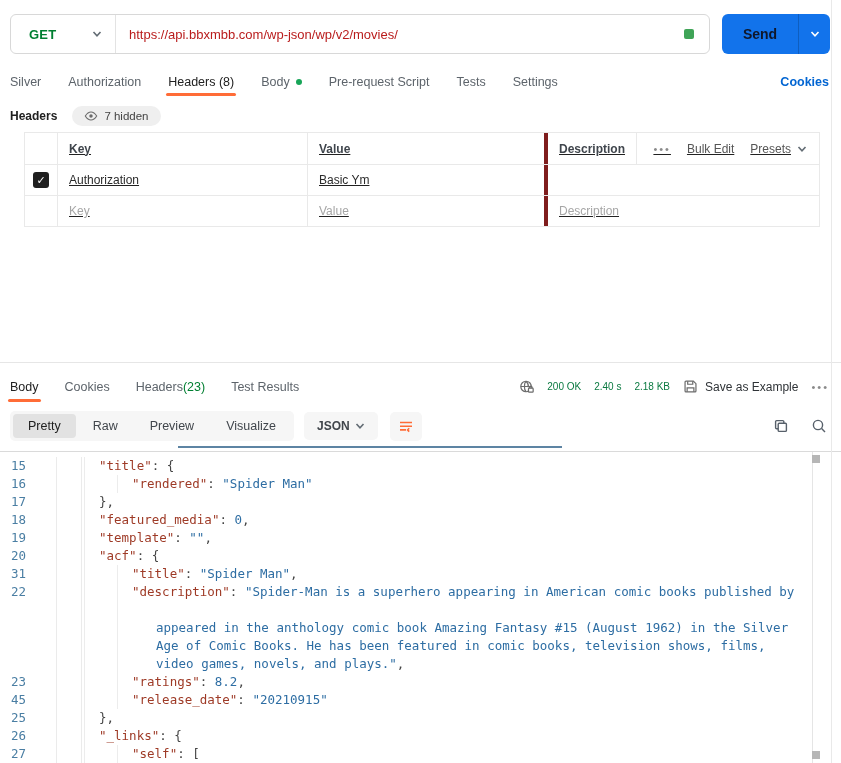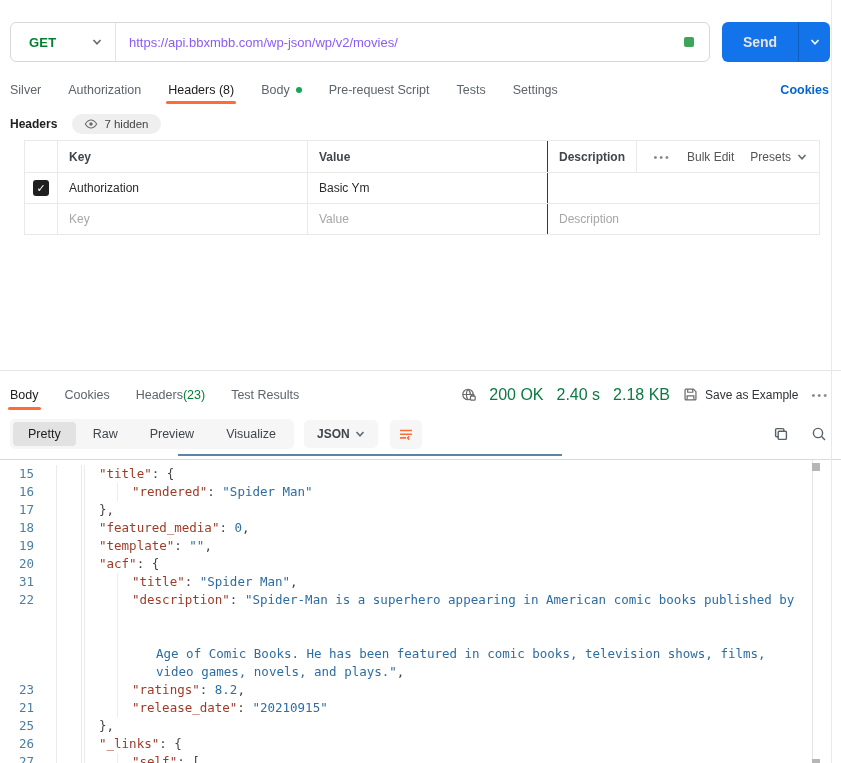--- a/index.html
+++ b/index.html
@@ -6,37 +6,37 @@
   html,body { width:841px; height:763px; background:#ffffff; overflow:hidden;
               font-family:"Liberation Sans", sans-serif; color:#212121; }
   body { position:relative; }
 
   
   .page-right-border { position:absolute; left:831px; top:0; bottom:0; width:1px; background:#e9e9e9; }
 
   
   .request-section { height:348px; position:relative; }
 
-  .url-row { display:flex; align-items:flex-end; margin:22px 11px 0 10px; }
+  .url-row { display:flex; align-items:flex-end; margin:14px 11px 0 10px; }
   .method-url-box { flex:1; height:40px; display:flex; align-items:center;
                     border:1px solid #d8d8d8; border-radius:6px; background:#fff; }
   .method-select { width:105px; height:100%; display:flex; align-items:center;
                    justify-content:space-between; padding:0 13px 0 18px;
                    border-right:1px solid #e3e3e3; cursor:pointer; }
   .method-label { color:#007f31; font-weight:700; font-size:13px; letter-spacing:.2px; }
   .chev { width:10px; height:10px; flex:none; }
   .chev polyline { fill:none; stroke:#636c74; stroke-width:1.6; }
-  .url-input { flex:1; border:0; outline:0; font-size:13px; color:#8b5cf6;
+  .url-input { flex:1; border:0; outline:0; font-size:13px; color:#b91c1c;
                padding:0 8px 0 13px; font-family:"Liberation Sans",sans-serif; background:transparent; }
   .ssl-square { width:10px; height:10px; border-radius:2px; background:#3fa457; margin-right:15px; flex:none; }
 
   .send-btn { width:108px; height:40px; margin-left:12px; background:#1273eb; border:0;
               border-radius:6px; color:#fff; display:flex; align-items:stretch; padding:0; cursor:pointer; }
   .send-main { flex:1; display:flex; align-items:center; justify-content:center;
-               font-weight:700; font-size:14px; font-family:"Liberation Sans",sans-serif; color:#e5e5e5; }
+               font-weight:700; font-size:14px; font-family:"Liberation Sans",sans-serif; color:#0f172a; }
   .send-caret { width:32px; display:flex; align-items:center; justify-content:center;
                 border-left:1px solid rgba(0,0,0,.18); }
   .send-caret .chev polyline { stroke:#fff; }
 
   .req-tabs { display:flex; align-items:center; gap:27px; margin:17px 12px 0 10px;
               font-size:12.5px; color:#5d646b; height:21px; }
   .tab { position:relative; cursor:pointer; display:flex; align-items:center; white-space:nowrap; }
   .tab.active { color:#212121; }
   .tab.active::after { content:""; position:absolute; left:-2px; right:-2px; bottom:-7px;
                        height:3px; border-radius:2px; background:#ff6c37; }
@@ -47,28 +47,28 @@
   .headers-label-row { display:flex; align-items:center; gap:15px; margin:13px 10px 0; height:22px; }
   .headers-label { font-size:12px; font-weight:600; color:#212121; }
   .hidden-badge { display:flex; align-items:center; gap:6px; background:#efefef; border-radius:12px;
                   padding:3px 12px; font-size:11.5px; color:#444; cursor:pointer; }
   .eye-ic { width:14px; height:14px; }
   .eye-ic path { fill:none; stroke:#6b6b6b; stroke-width:1.3; }
   .eye-ic circle { fill:#6b6b6b; }
 
   
   .kv-table { margin:5px 21px 0 24px; border:1px solid #e9e9e9; font-size:12px; }
-  .t-row { display:flex; align-items:center; height:31px; border-top:1px solid #e9e9e9; }
+  .t-row { display:flex; align-items:center; height:31px; border-top:1px solid #e9e9e9;text-decoration:underline; }
   .t-row:first-child { border-top:0; }
   .c-check { flex:0 0 33px; align-self:stretch; display:flex; align-items:center; justify-content:center;
              border-right:1px solid #e9e9e9; }
   .c-key  { flex:0 0 250px; align-self:stretch; display:flex; align-items:center; padding-left:11px;
             border-right:1px solid #e9e9e9; }
   .c-val  { flex:0 0 240px; align-self:stretch; display:flex; align-items:center; padding-left:11px;
-            border-right:1px solid #7f1d1d; }
+            border-right:4px solid #7f1d1d; }
   .c-desc { flex:1; padding-left:11px; }
   .c-desc-h { flex:0 0 89px; align-self:stretch; display:flex; align-items:center; padding-left:11px;
               border-right:1px solid #e9e9e9; }
   .c-actions { flex:1; display:flex; align-items:center; justify-content:flex-end; gap:16px;
                padding-right:12px; color:#555; }
   .hdr-cell { font-weight:600; color:#40464d; }
   .more-dots { color:#8a8a8a; letter-spacing:2px; font-size:11px; cursor:pointer; }
   .action-link { cursor:pointer; color:#555; }
   .presets { display:flex; align-items:center; gap:6px; cursor:pointer; color:#555; }
   .checkbox { width:16px; height:16px; background:#1f1f1f; border-radius:3px; color:#fff;
@@ -76,21 +76,21 @@
   .cell-text { color:#2b2b2b; }
   .placeholder { color:#a6a6a6; }
 
   
   .response-section { position:relative; height:415px; border-top:1px solid #e6e6e6; }
 
   .resp-tabs { display:flex; align-items:center; gap:26px; padding:13px 12px 0 10px;
                font-size:12.5px; color:#5d646b; height:34px; }
   .resp-tabs .tab.active::after { bottom:-8px; }
   .resp-meta { margin-left:auto; display:flex; align-items:center; gap:13px; }
-  .meta-green { color:#0b7a41; font-size:16px; }
+  .meta-green { color:#0b7a41; font-size:10px; }
   .save-group { display:flex; align-items:center; gap:7px; cursor:pointer; }
   .save-label { color:#2f3337; font-size:12px; }
   .sicon { width:15px; height:15px; }
   .sicon * { fill:none; stroke:#6b6b6b; stroke-width:1.3; }
 
   .controls-row { display:flex; align-items:center; margin-top:14px; padding:0 14px 0 10px; height:30px; }
   .seg-group { display:flex; gap:2px; background:#f6f6f6; border-radius:5px; padding:3px;align-items:center; }
   .seg { padding:5px 15px; border-radius:4px; font-size:12.5px; color:#41464c; cursor:pointer; white-space:nowrap; }
   .seg.active { background:#e2e2e2; color:#212121; }
   .json-pill { margin-left:10px; display:flex; align-items:center; gap:5px; background:#f6f6f6;
@@ -102,21 +102,21 @@
   .tool-ic * { fill:none; stroke:#57606a; stroke-width:1.4; }
   .wrap-ic * { fill:none; stroke:#ff6c37; stroke-width:1.6; }
 
   .hscroll-indicator { position:absolute; top:83px; left:178px; width:384px; height:2px; background:#5d84a3; }
 
   .code-area { position:relative; margin-top:10px; height:314px; overflow:hidden;
                border-top:1px solid #dadada; border-bottom:1px solid #d6d6d6; background:#fff;
                padding-top:5px; }
   .crow { display:flex; height:18px; line-height:18px;
           font-family:"DejaVu Sans Mono", monospace; font-size:12.5px; white-space:pre; }
-  .ln { flex:0 0 57px; padding-right:22px; text-align:right; color:#4a7ea3;
+  .ln { flex:0 0 57px; padding-right:30px; text-align:right; color:#4a7ea3;
         border-right:1px solid #ebebeb; }
   .fold { flex:0 0 25px; border-right:1px solid #ebebeb; }
   .gpad { flex:0 0 2px; }
   .guide { flex:0 0 33px; border-left:1px solid #ececec; }
   .guide.last { flex-basis:15px; }
   .hang { flex:0 0 24px; }
   .tk-k { color:#9e3a26; }
   .tk-s { color:#2d6da3; }
   .tk-d { color:#2d6da3; }
   .tk-p { color:#444; }
@@ -312,25 +312,25 @@
     <div id="code-lines">
         <div class="crow"><span class="ln">15</span><span class="fold"></span><span class="gpad"></span><span class="guide last"></span><span class="tk-k">"title"</span><span class="tk-p">: {</span></div>
         <div class="crow"><span class="ln">16</span><span class="fold"></span><span class="gpad"></span><span class="guide"></span><span class="guide last"></span><span class="tk-k">"rendered"</span><span class="tk-p">: </span><span class="tk-s">"Spider Man"</span></div>
         <div class="crow"><span class="ln">17</span><span class="fold"></span><span class="gpad"></span><span class="guide last"></span><span class="tk-p">},</span></div>
         <div class="crow"><span class="ln">18</span><span class="fold"></span><span class="gpad"></span><span class="guide last"></span><span class="tk-k">"featured_media"</span><span class="tk-p">: </span><span class="tk-d">0</span><span class="tk-p">,</span></div>
         <div class="crow"><span class="ln">19</span><span class="fold"></span><span class="gpad"></span><span class="guide last"></span><span class="tk-k">"template"</span><span class="tk-p">: </span><span class="tk-s">""</span><span class="tk-p">,</span></div>
         <div class="crow"><span class="ln">20</span><span class="fold"></span><span class="gpad"></span><span class="guide last"></span><span class="tk-k">"acf"</span><span class="tk-p">: {</span></div>
         <div class="crow"><span class="ln">31</span><span class="fold"></span><span class="gpad"></span><span class="guide"></span><span class="guide last"></span><span class="tk-k">"title"</span><span class="tk-p">: </span><span class="tk-s">"Spider Man"</span><span class="tk-p">,</span></div>
         <div class="crow"><span class="ln">22</span><span class="fold"></span><span class="gpad"></span><span class="guide"></span><span class="guide last"></span><span class="tk-k">"description"</span><span class="tk-p">: </span><span class="tk-s">"Spider-Man is a superhero appearing in American comic books published by</span></div>
         <div class="crow"><span class="ln"></span><span class="fold"></span><span class="gpad"></span><span class="guide"></span><span class="guide last"></span><span class="hang"></span></div>
-        <div class="crow"><span class="ln"></span><span class="fold"></span><span class="gpad"></span><span class="guide"></span><span class="guide last"></span><span class="hang"></span></div>
+        <div class="crow"><span class="ln"></span><span class="fold"></span><span class="gpad"></span><span class="guide"></span><span class="guide last"></span><span class="hang"></span><span class="tk-s">appeared in the anthology comic book Amazing Fantasy #15 (August 1962) in the Silver</span></div>
         <div class="crow"><span class="ln"></span><span class="fold"></span><span class="gpad"></span><span class="guide"></span><span class="guide last"></span><span class="hang"></span><span class="tk-s">Age of Comic Books. He has been featured in comic books, television shows, films,</span></div>
         <div class="crow"><span class="ln"></span><span class="fold"></span><span class="gpad"></span><span class="guide"></span><span class="guide last"></span><span class="hang"></span><span class="tk-s">video games, novels, and plays."</span><span class="tk-p">,</span></div>
         <div class="crow"><span class="ln">23</span><span class="fold"></span><span class="gpad"></span><span class="guide"></span><span class="guide last"></span><span class="tk-k">"ratings"</span><span class="tk-p">: </span><span class="tk-d">8.2</span><span class="tk-p">,</span></div>
-        <div class="crow"><span class="ln">21</span><span class="fold"></span><span class="gpad"></span><span class="guide"></span><span class="guide last"></span><span class="tk-k">"release_date"</span><span class="tk-p">: </span><span class="tk-s">"20210915"</span></div>
+        <div class="crow"><span class="ln">45</span><span class="fold"></span><span class="gpad"></span><span class="guide"></span><span class="guide last"></span><span class="tk-k">"release_date"</span><span class="tk-p">: </span><span class="tk-s">"20210915"</span></div>
         <div class="crow"><span class="ln">25</span><span class="fold"></span><span class="gpad"></span><span class="guide last"></span><span class="tk-p">},</span></div>
         <div class="crow"><span class="ln">26</span><span class="fold"></span><span class="gpad"></span><span class="guide last"></span><span class="tk-k">"_links"</span><span class="tk-p">: {</span></div>
         <div class="crow"><span class="ln">27</span><span class="fold"></span><span class="gpad"></span><span class="guide"></span><span class="guide last"></span><span class="tk-k">"self"</span><span class="tk-p">: [</span></div>
       </div>
     <div class="vtrack"></div>
     <div class="vthumb top"></div>
     <div class="vthumb bottom"></div>
   </div>
 </div>
 

